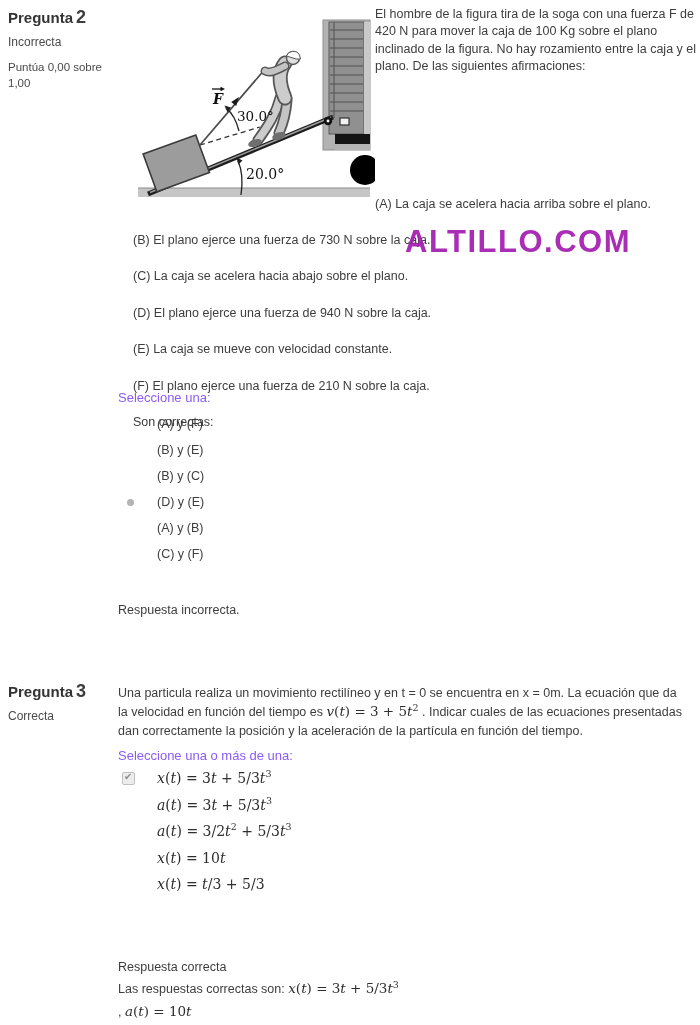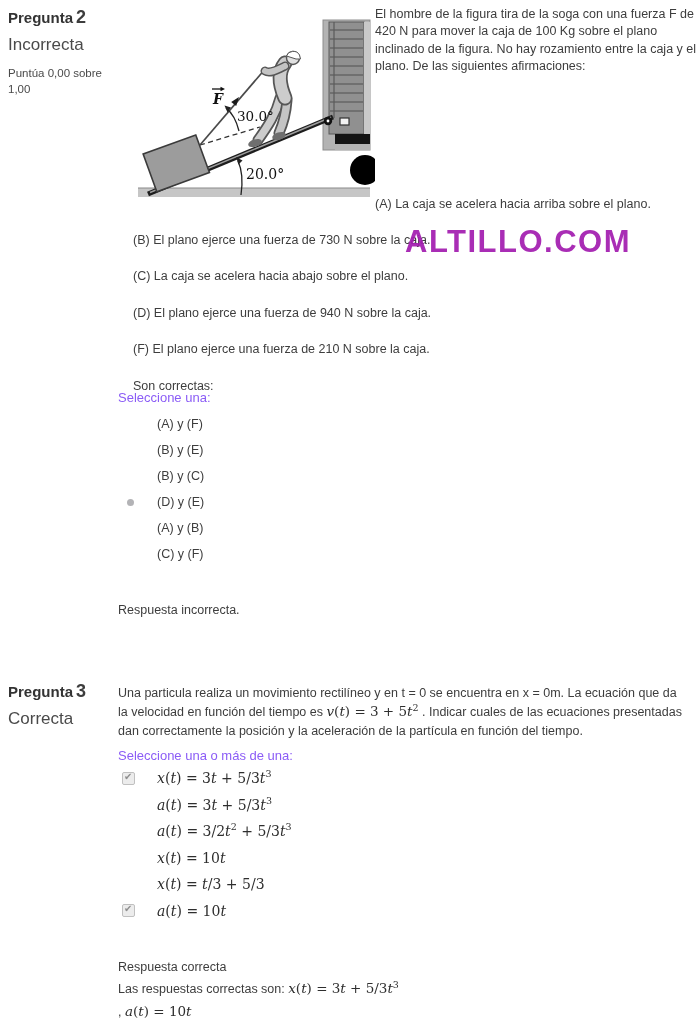--- a/index.html
+++ b/index.html
@@ -6,21 +6,21 @@
   body{
     width:700px;height:1025px;background:#ffffff;overflow:hidden;position:relative;
     font-family:"Liberation Sans",sans-serif;color:#3d3d3d;
     -webkit-font-smoothing:antialiased;
   }
   .abs{position:absolute;}
   
   .qinfo{width:104px;}
   .qinfo .qtitle{font-weight:bold;font-size:15px;color:#333;}
   .qinfo .qnum{font-size:18px;font-weight:bold;margin-left:3px;line-height:18px;}
-  .qinfo .qstate{margin-top:8px;font-size:17px;color:#4a4a4a;}
+  .qinfo .qstate{margin-top:8px;font-size:12px;color:#4a4a4a;}
   .qinfo .qgrade{margin-top:10px;font-size:11.5px;line-height:16px;width:96px;color:#4a4a4a;}
   
   .qtext{font-size:12.5px;line-height:17.4px;color:#3d3d3d;}
   .stmt p{margin:15px;font-size:12.5px;line-height:21.4px;}
   .prompt{font-size:13px;color:#8b5cf6;}
   
   .opt-row{display:flex;align-items:center;height:26px;}
   .opt-cell{width:39px;display:flex;align-items:center;}
   .radio-dot{width:7px;height:7px;border-radius:50%;background:#b3b3b6;margin-left:9px;}
   .cbx{width:11px;height:11px;border:1px solid #c0c0c0;background:#ececec;margin-left:4px;
@@ -131,20 +131,21 @@
 </svg>
 
 <div class="abs qtext" style="left:375px;top:6px;width:322px;"> El hombre de la figura tira de la soga con una fuerza F de 420 N para mover la caja de 100 Kg sobre el plano inclinado de la figura. No hay rozamiento entre la caja y el plano. De las siguientes afirmaciones:</div>
 
 <div class="abs qtext" style="left:375px;top:196px;width:322px;">(A) La caja se acelera hacia arriba sobre el plano.</div>
 
 <div class="abs stmt" style="left:118px;top:215px;width:420px;">
     <p>(B) El plano ejerce una fuerza de 730 N sobre la caja.</p>
     <p>(C) La caja se acelera hacia abajo sobre el plano.</p>
     <p>(D) El plano ejerce una fuerza de 940 N sobre la caja.</p>
+    <p>(E) La caja se mueve con velocidad constante.</p>
     <p>(F) El plano ejerce una fuerza de 210 N sobre la caja.</p>
     <p>Son correctas:</p>
   </div>
 
 <div class="abs watermark" style="left:405px;top:224px;">ALTILLO.COM</div>
 
 <div class="abs prompt" style="left:118px;top:390px;">Seleccione una:</div>
 
 <div class="abs" style="left:118px;top:411px;">
     <div class="opt-row">
@@ -207,26 +208,20 @@
       <span class="opt-cell"></span>
       <span class="math opt-label"><i>a</i>(<i>t</i>) = 3/2<i>t</i><sup>2</sup> + 5/3<i>t</i><sup>3</sup></span>
     </div>
     <div class="opt-row">
       <span class="opt-cell"></span>
       <span class="math opt-label"><i>x</i>(<i>t</i>) = 10<i>t</i></span>
     </div>
     <div class="opt-row">
       <span class="opt-cell"></span>
       <span class="math opt-label"><i>x</i>(<i>t</i>) = <i>t</i>/3 + 5/3</span>
-    </div>
-    <div class="opt-row">
-      <span class="opt-cell">
-        <span class="cbx"></span>
-      </span>
-      <span class="math opt-label"><i>a</i>(<i>t</i>) = 10<i>t</i></span>
     </div>
   </div>
 
 <div class="abs feedback" style="left:118px;top:957px;">
   <p>Respuesta correcta</p>
   <p>
     <span>Las respuestas correctas son: </span><span class="math math-sm"><i>x</i>(<i>t</i>) = 3<i>t</i> + 5/3<i>t</i><sup>3</sup></span>
   </p>
   <p>
     <span>, </span><span class="math math-sm"><i>a</i>(<i>t</i>) = 10<i>t</i></span>

